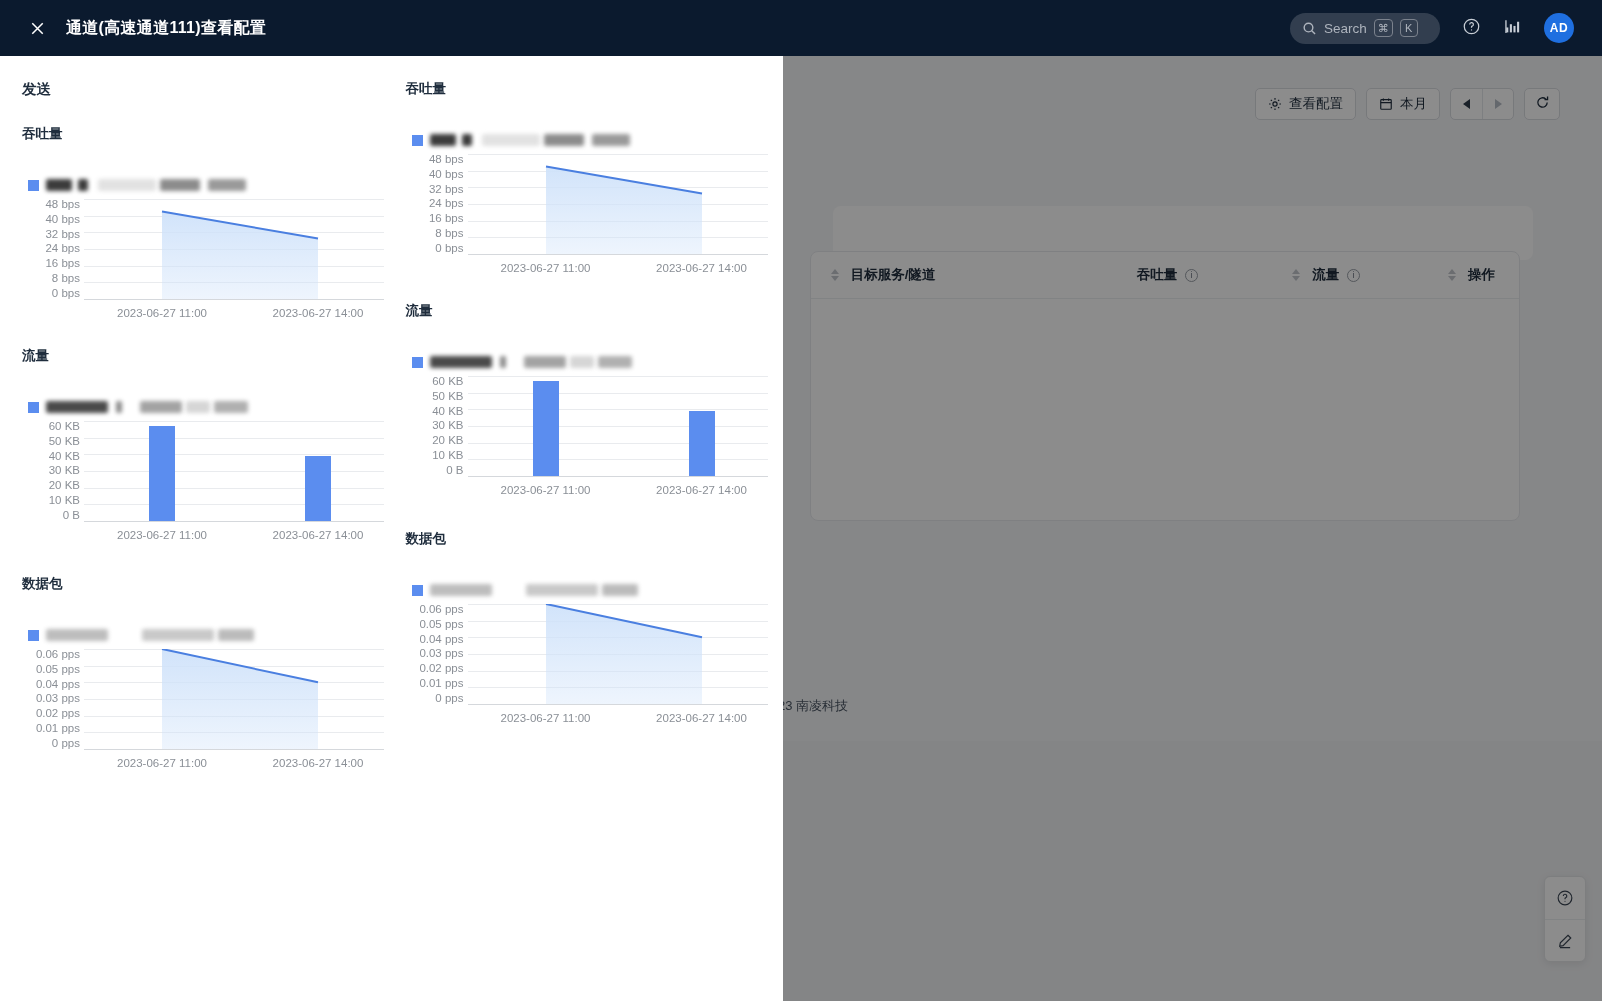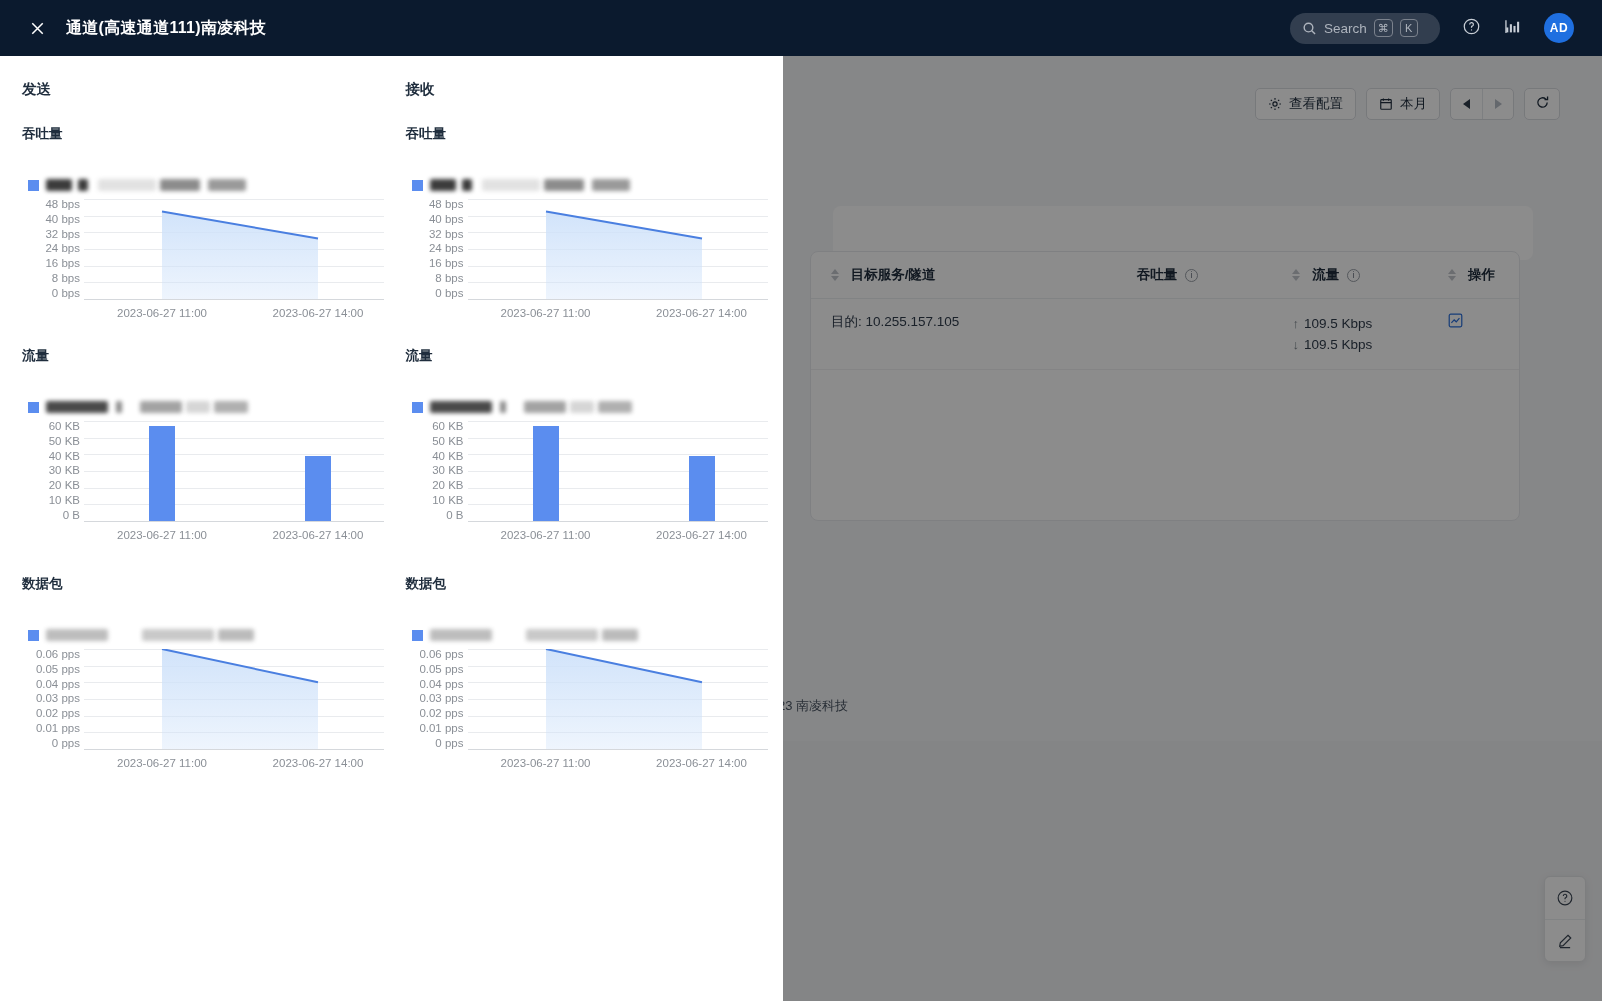--- a/index.html
+++ b/index.html
@@ -242,38 +242,20 @@
             <th style="width:10%">
               <span class="sorter">
                   <i class="up"></i>
                   <i class="dn"></i>
                 </span>
               <span>操作</span>
             </th>
           </tr>
         </thead>
         <tbody id="table-body">
-            <tr>
-              <td style="padding-left:20px">目的:  10.255.157.105</td>
-              <td></td>
-              <td>
-                <div class="rate-line">
-                  <span class="ar">↑</span>
-                  <span>109.5 Kbps</span>
-                </div>
-                <div class="rate-line">
-                  <span class="ar">↓</span>
-                  <span>109.5 Kbps</span>
-                </div>
-              </td>
-              <td><span class="mini-chart-icon"><svg viewBox="0 0 16 16" width="15" height="15" fill="none" stroke="#2a6fdb" stroke-width="1.3">
-                    <rect x="1.3" y="1.3" width="13.4" height="13.4" rx="1.6"></rect>
-                    <path d="M3.6 10.6l3-3.2 2.2 2 3.4-4"></path>
-                  </svg></span></td>
-            </tr>
           </tbody>
       </table>
     </div>
 
     <div id="app-footer">©2023 南凌科技</div>
 
     <div class="fab-stack">
       <div class="fab">
         <svg viewBox="0 0 20 20" width="18" height="18" fill="none" stroke="#3b4654" stroke-width="1.3">
           <circle cx="10" cy="10" r="7.6"></circle>
@@ -293,21 +275,21 @@
   <div id="dim-overlay"></div>
 </div>
 
 <div id="topbar">
   <div id="topbar-left">
     <div id="close-x">
       <svg viewBox="0 0 20 20" width="19" height="19" stroke="#ffffff" stroke-width="1.6">
         <path d="M4.5 4.5l11 11M15.5 4.5l-11 11"></path>
       </svg>
     </div>
-    <div id="panel-title">通道(高速通道111)南凌科技</div>
+    <div id="panel-title">通道(高速通道111)查看配置</div>
   </div>
   <div id="topbar-right">
     <div id="search-box">
       <svg viewBox="0 0 18 18" width="15" height="15" fill="none" stroke="#aeb4bd" stroke-width="1.7">
         <circle cx="7.8" cy="7.8" r="5.2"></circle>
           <path d="M11.7 11.7l4 4"></path>
       </svg>
       <span id="search-placeholder">Search</span>
       <span class="kbd">⌘</span>
       <span class="kbd">K</span>
@@ -474,21 +456,20 @@
               <path d="M78,0 L234,33.33333333333333" stroke="#4a7fe0" stroke-width="2" fill="none"></path>
             </svg>
             <div class="xlabels" style="top: 108px;">
               <span style="left: 78px;">2023-06-27 11:00</span>
               <span style="left: 234px;">2023-06-27 14:00</span>
             </div>
           </div>
         </div>
       </div>
       <div class="col">
-        <div class="dir-title">接收</div>
         <div class="chart-block" style="margin-bottom: 22px;">
           <div class="metric-title">吞吐量</div>
           <div class="legend-row">
             <span class="legend-swatch" style="background: rgb(91, 141, 239);"></span>
             <span class="legend-redacted">
               <span class="rd" style="width: 26px; background: rgb(60, 60, 60);"></span>
               <span class="rd" style="width: 6px; background: transparent;"></span>
               <span class="rd" style="width: 10px; background: rgb(60, 60, 60);"></span>
               <span class="rd" style="width: 10px; background: transparent;"></span>
               <span class="rd" style="width: 58px; background: rgb(226, 226, 226);"></span>

